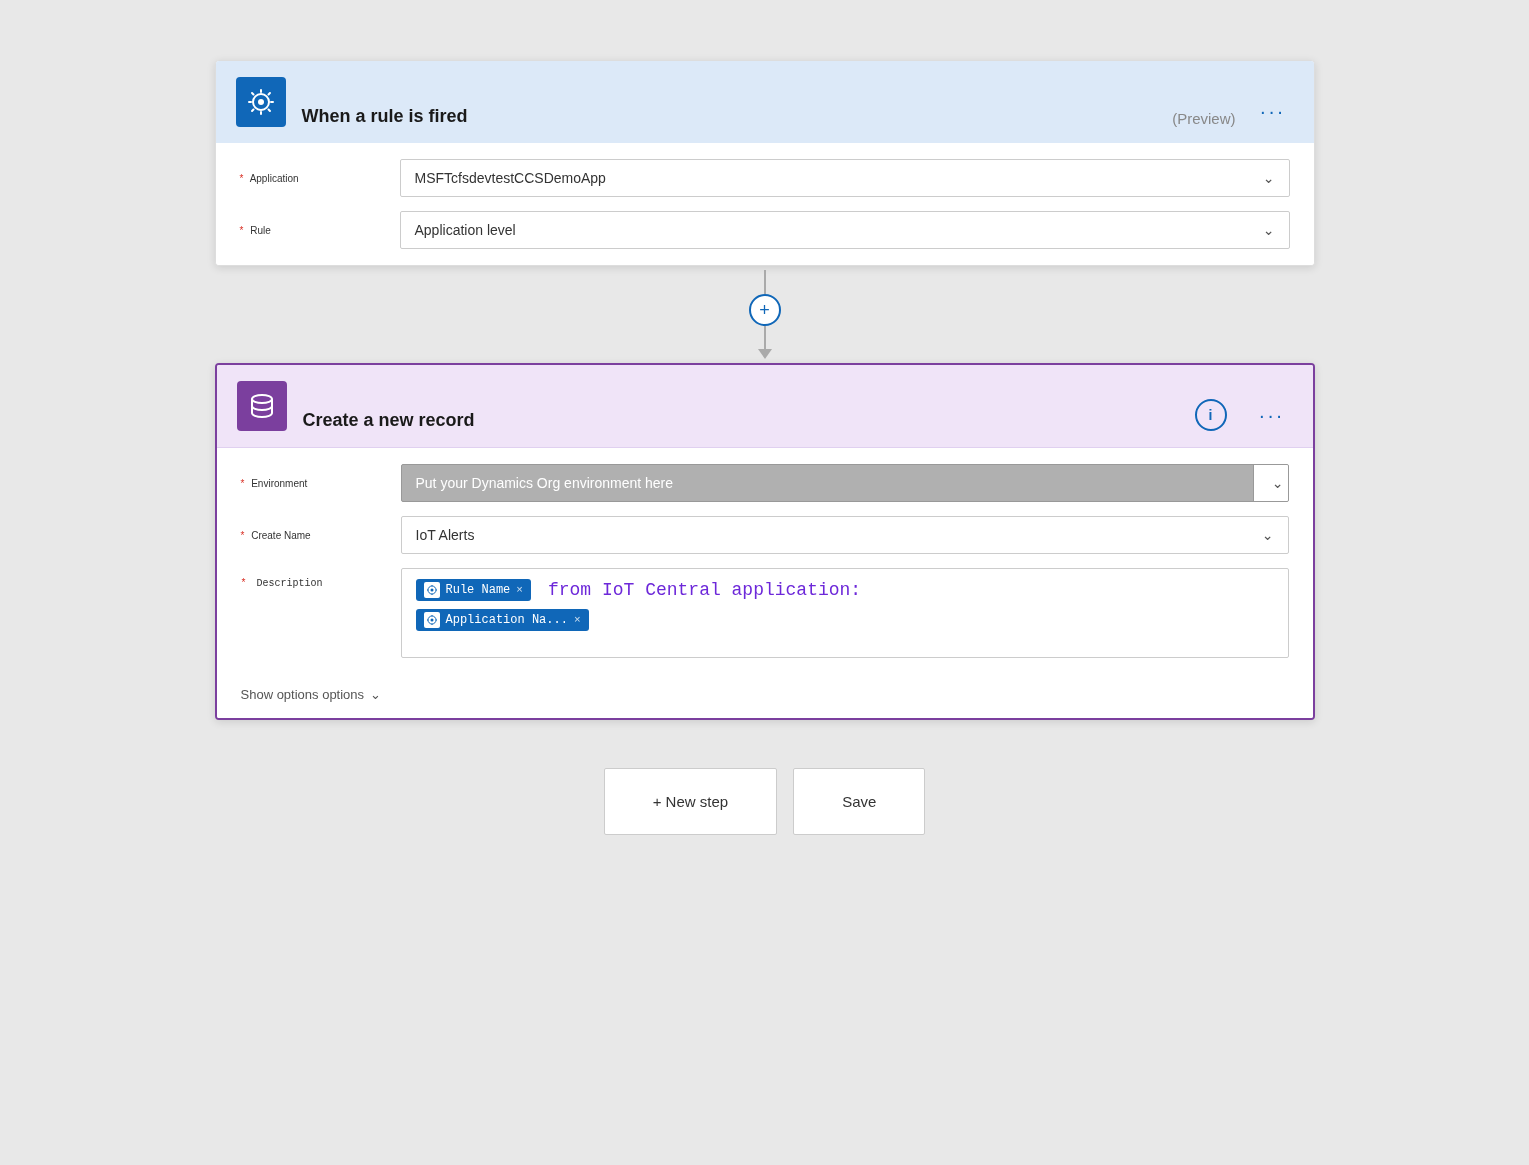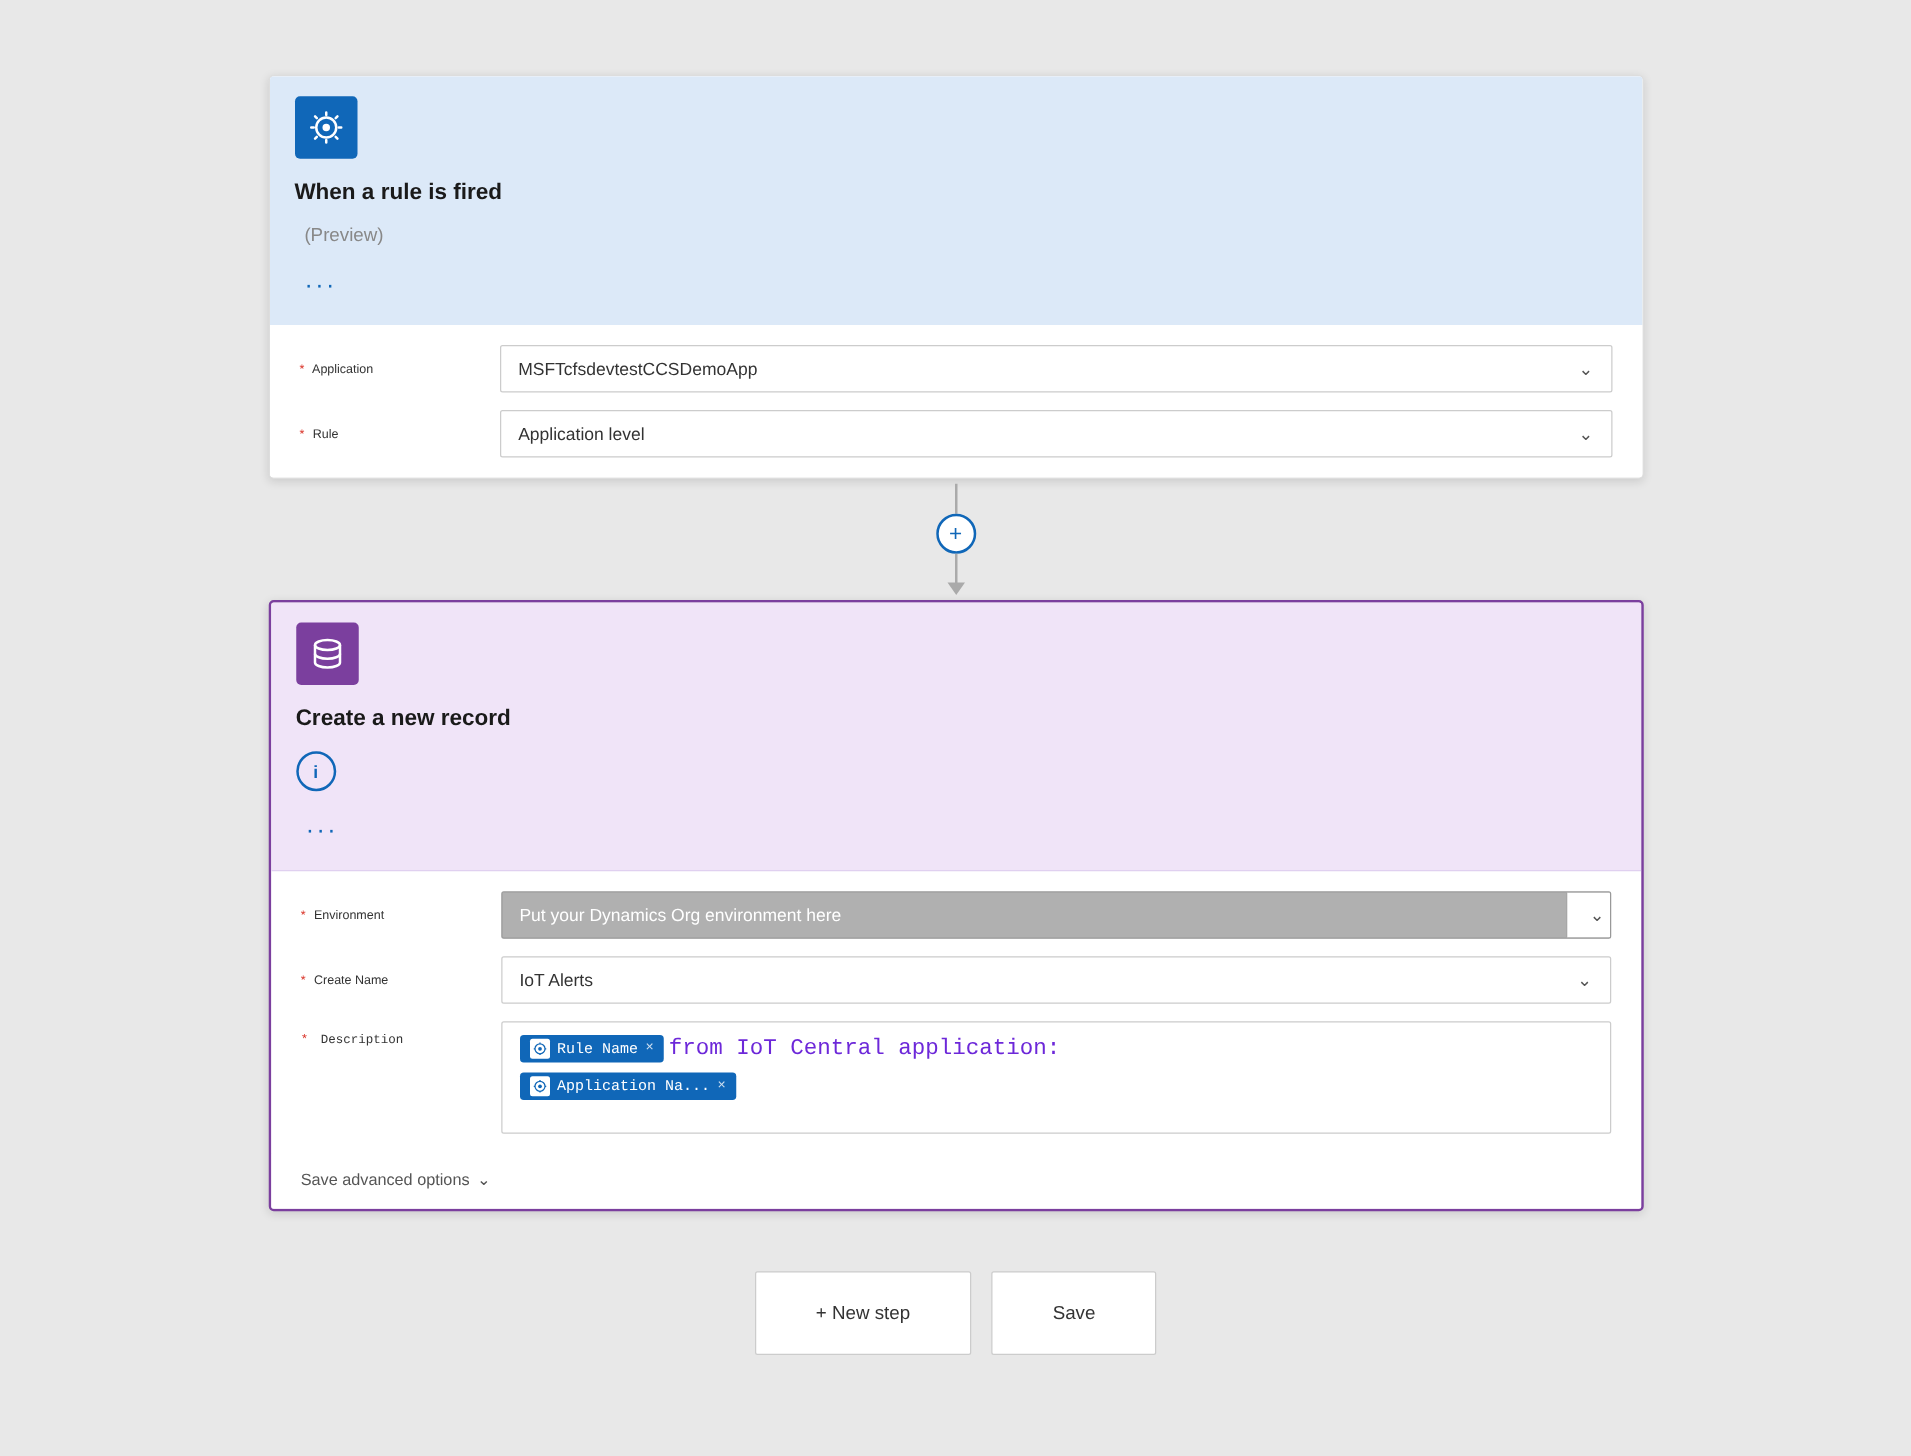--- a/index.html
+++ b/index.html
@@ -28,24 +28,23 @@
       border-radius: 4px;
       overflow: hidden;
       box-shadow: 0 2px 8px rgba(0,0,0,0.12);
     }
     .card-trigger {
       background: #fff;
       border: 1px solid #ddd;
     }
     .card-header {
       display: flex;
-      align-items: flex-start;
+      align-items: flex-end;
       padding: 16px 20px;
       gap: 16px;
-      flex-direction: column;
     }
     .card-trigger .card-header {
       background: #dce9f8;
     }
     .icon-box {
       width: 50px;
       height: 50px;
       border-radius: 4px;
       display: flex;
       align-items: center;
@@ -209,21 +208,21 @@
       background: #fff;
       min-height: 90px;
       display: flex;
       flex-direction: column;
       gap: 8px;
       align-items: flex-start;
     }
     .desc-row {
       display: flex;
       align-items: center;
-      gap: 4px;
+      gap: 17px;
       flex-wrap: wrap;
     }
     .tag {
       display: inline-flex;
       align-items: center;
       background: #1067b8;
       color: #fff;
       border-radius: 3px;
       padding: 3px 8px;
       font-size: 12px;
@@ -409,21 +408,21 @@
               <span>Application Na...</span>
               <span class="tag-x">×</span>
             </span>
           </div>
         </div>
       </div>
     </div>
 
     <div class="advanced-options">
       <a class="advanced-link">
-        <span>Save advanced options</span>
+        <span>Show options options</span>
         <span>⌄</span>
       </a>
     </div>
   </div>
 
   <div class="bottom-buttons">
     <button class="btn">+ New step</button>
     <button class="btn">Save</button>
   </div>
 

